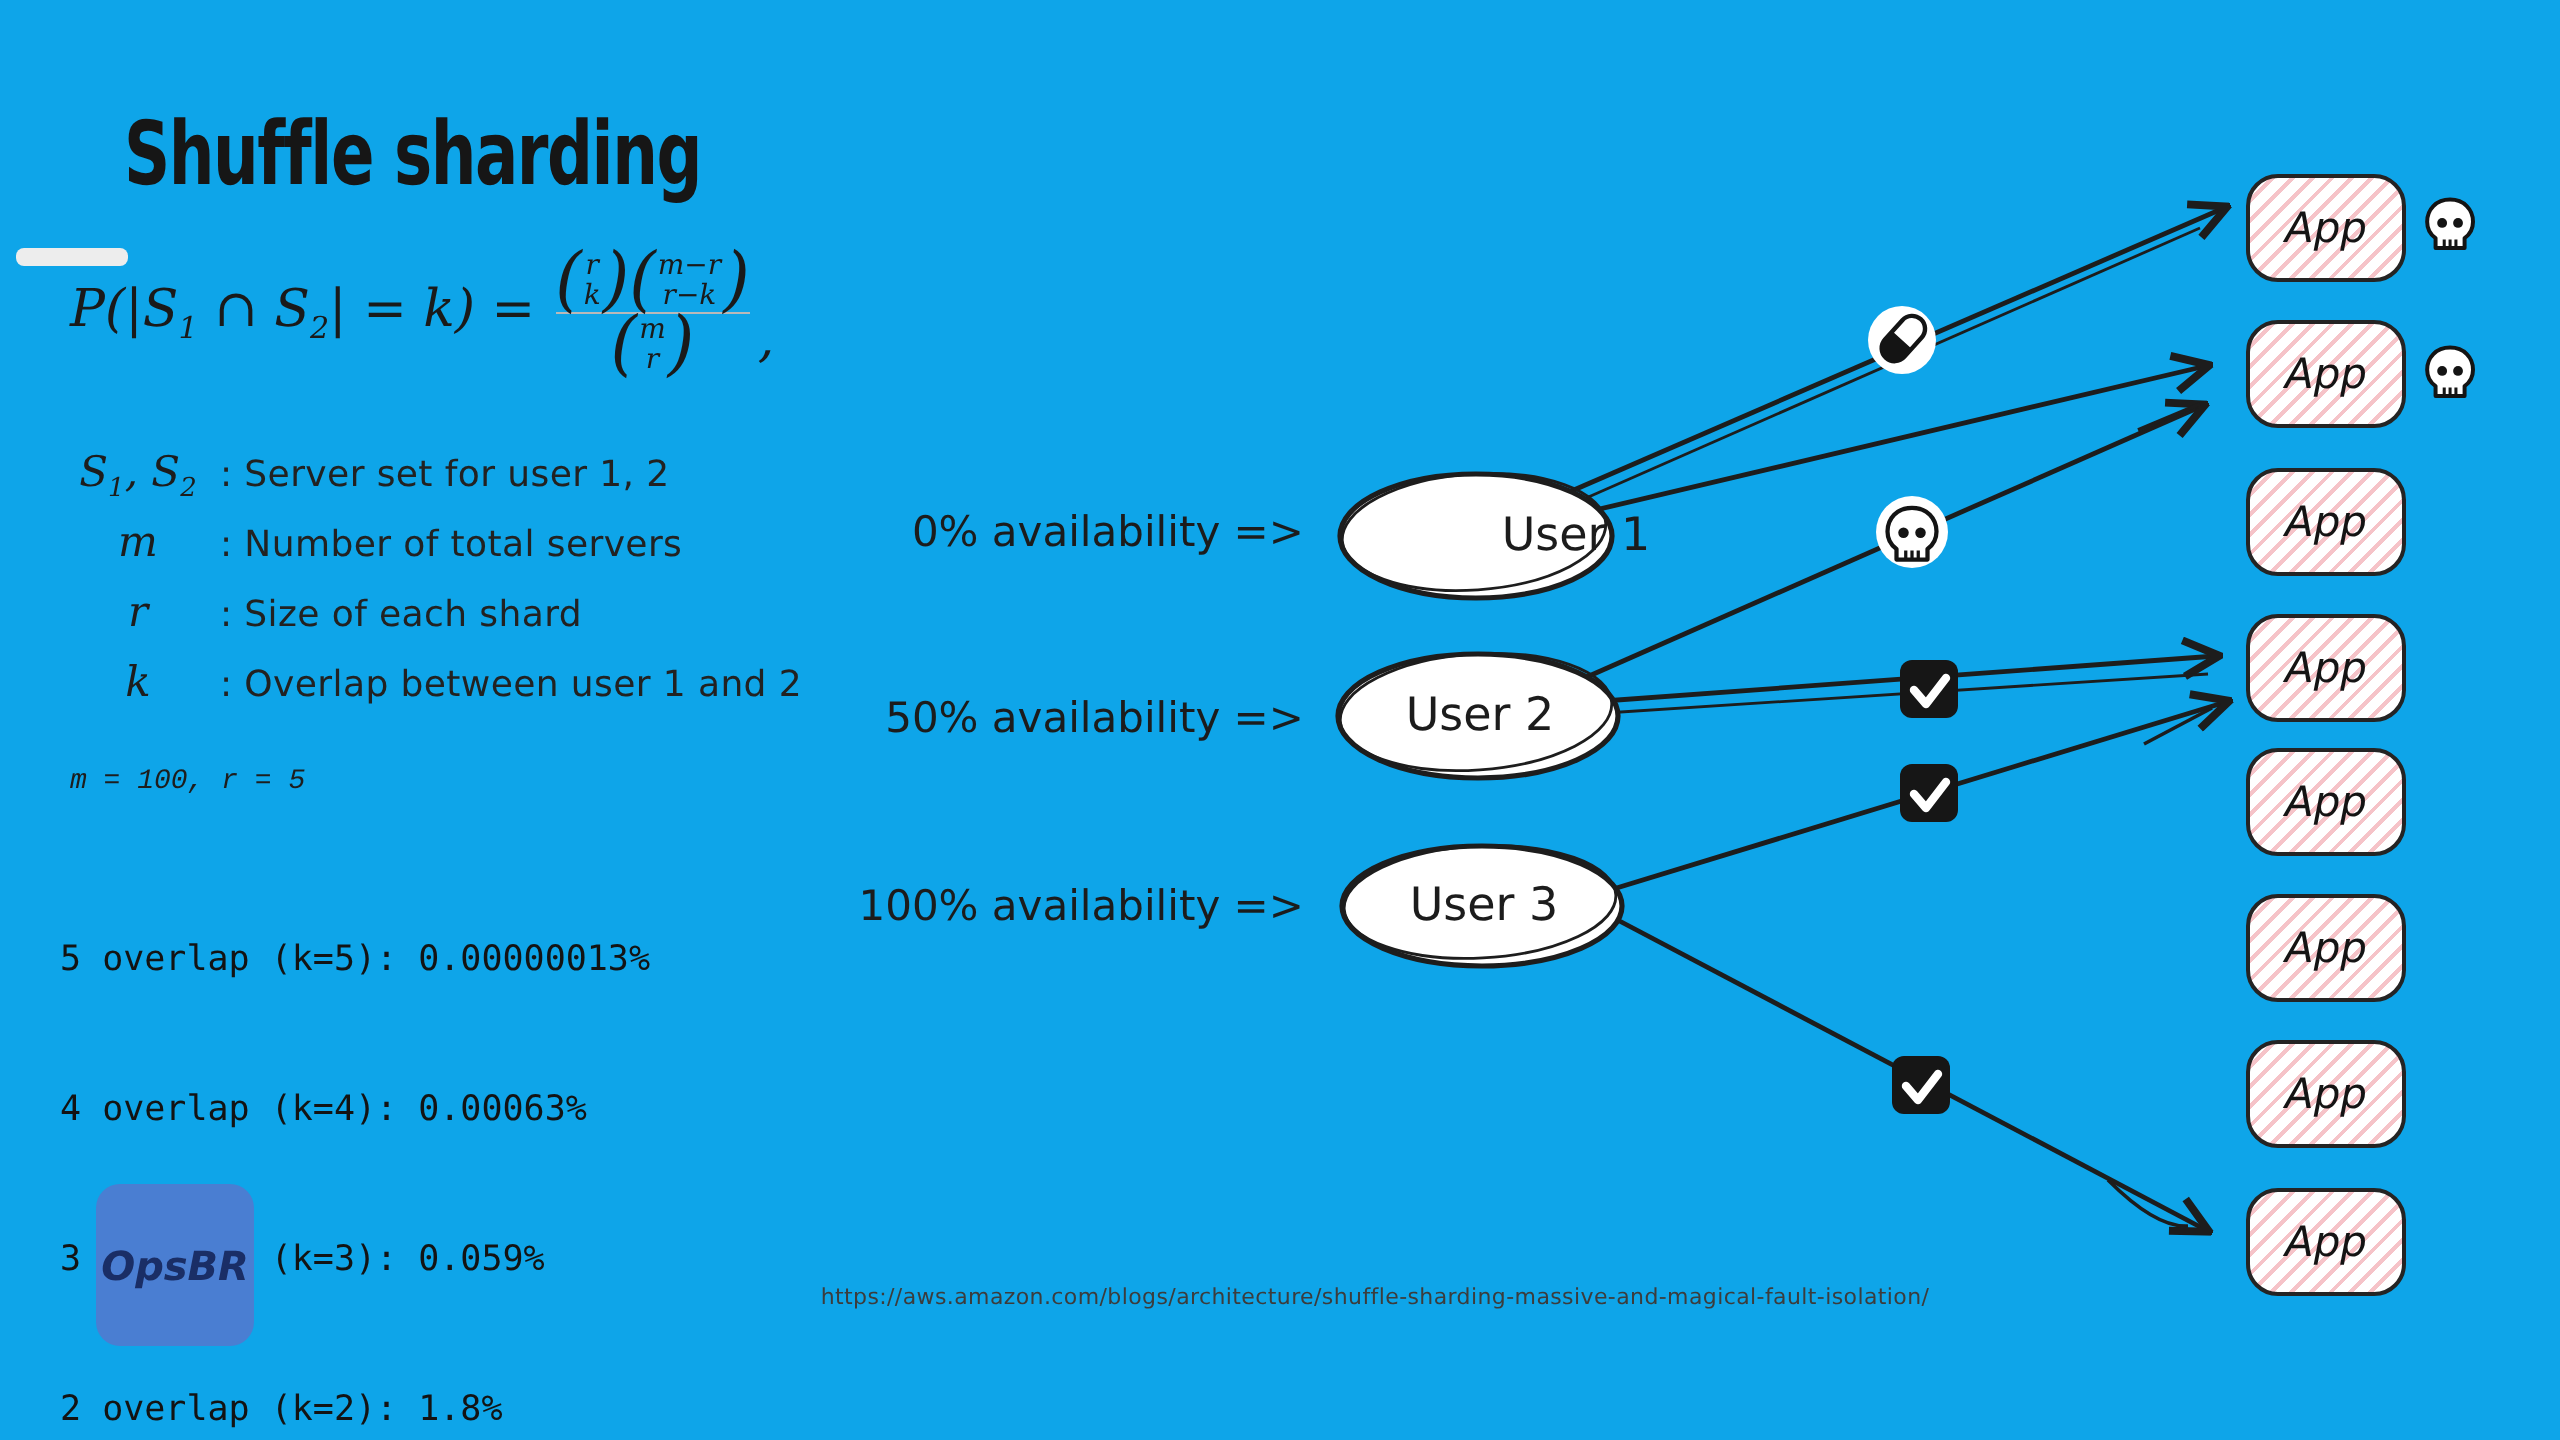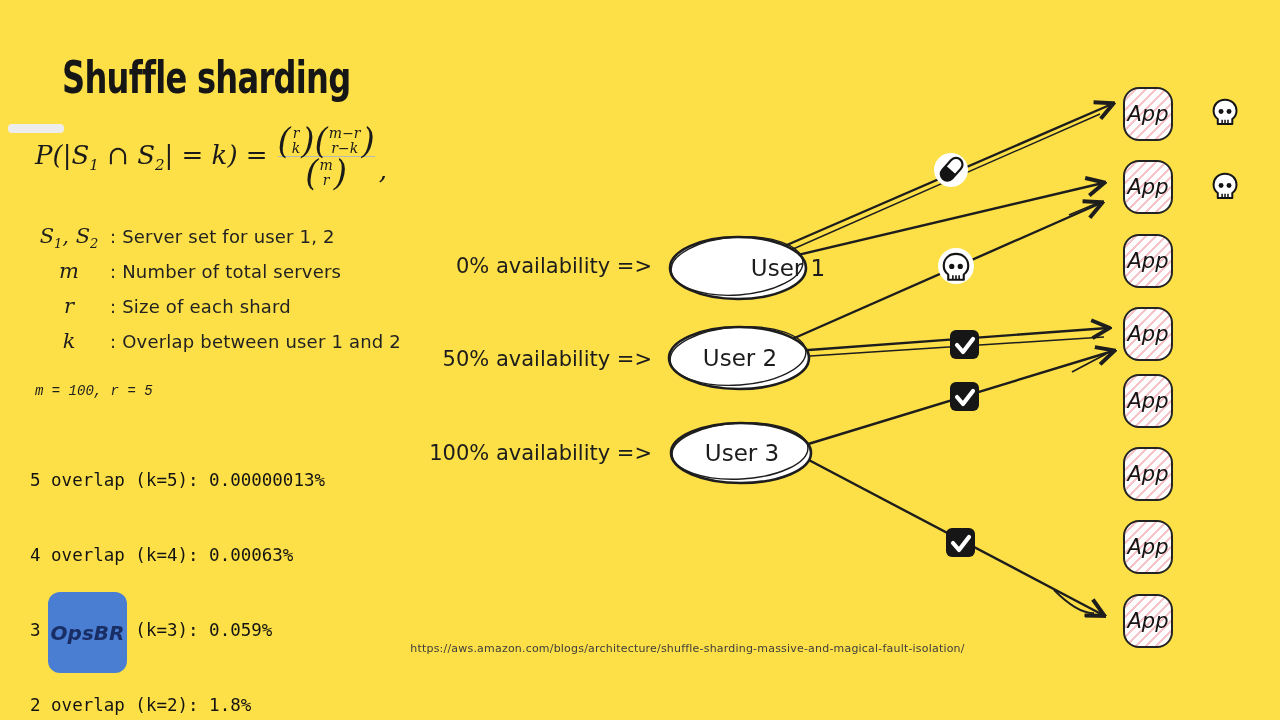--- a/index.html
+++ b/index.html
@@ -1,16 +1,16 @@
 <!DOCTYPE html>
 <html><head>
 <meta charset="utf-8">
 <style>
   html,body{margin:0;padding:0;background:#fff;}
-  .stage{position:relative;width:1280px;height:720px;background:#fde047;overflow:hidden;
+  .stage{position:relative;width:1280px;height:720px;background:#0ea5e9;overflow:hidden;
          font-family:"DejaVu Sans",sans-serif;color:#1d1d1d;}
   .abs{position:absolute;}
 
   
   .title{left:62px;top:52px;font-size:44px;font-weight:bold;letter-spacing:-1px;
          transform:scaleX(0.73);transform-origin:left top;color:#161616;
          font-family:"DejaVu Sans",sans-serif;white-space:nowrap;}
   .smudge{left:8px;top:124px;width:56px;height:9px;background:#ededed;border-radius:4px;}
 
   
@@ -38,21 +38,21 @@
 
   
   .overlap{left:30px;top:418px;font-family:"DejaVu Sans Mono",monospace;font-size:17.5px;
            line-height:25px;color:#131313;white-space:pre;}
 
   
   .avail{width:352px;left:300px;text-align:right;font-size:21px;white-space:nowrap;color:#1c1c1c;}
   .user-label{width:140px;text-align:center;font-size:23px;color:#1c1c1c;}
 
   
-  .app-box{left:1123px;width:50px;height:54px;box-sizing:border-box;
+  .app-box{left:1123px;width:80px;height:54px;box-sizing:border-box;
            border:2.5px solid #242424;border-radius:16px;background:#fff;
            background-image:repeating-linear-gradient(135deg,rgba(238,146,155,0.55) 0 2px,transparent 2px 7px);
            display:flex;align-items:center;justify-content:center;}
   .app-box span{font-style:italic;font-size:21px;color:#141414;}
 
   
   .footer-url{left:400px;top:642px;width:575px;text-align:center;font-size:11px;color:#3c3c3c;
               letter-spacing:0.2px;white-space:nowrap;}
   .logo{left:48px;top:592px;width:79px;height:81px;border-radius:12px;
         display:flex;align-items:center;justify-content:center;}

